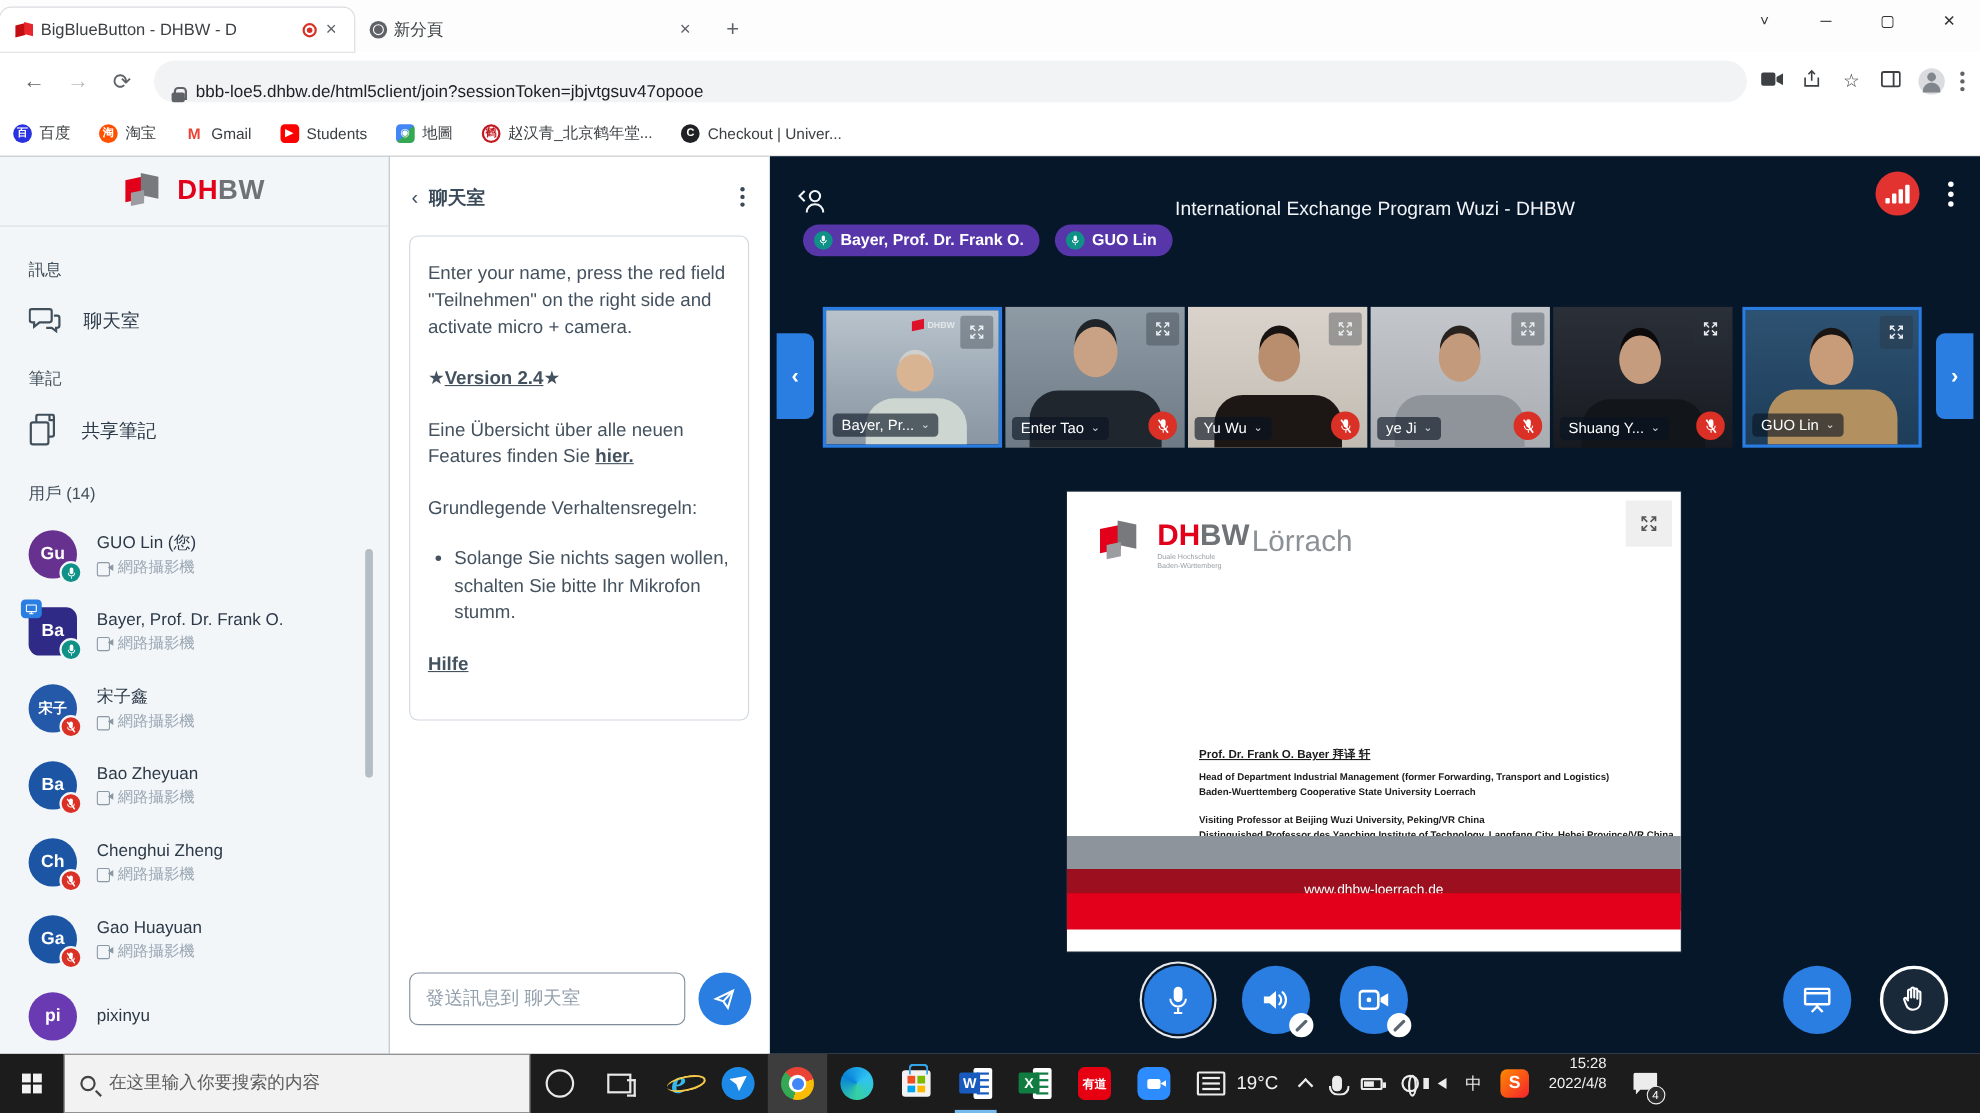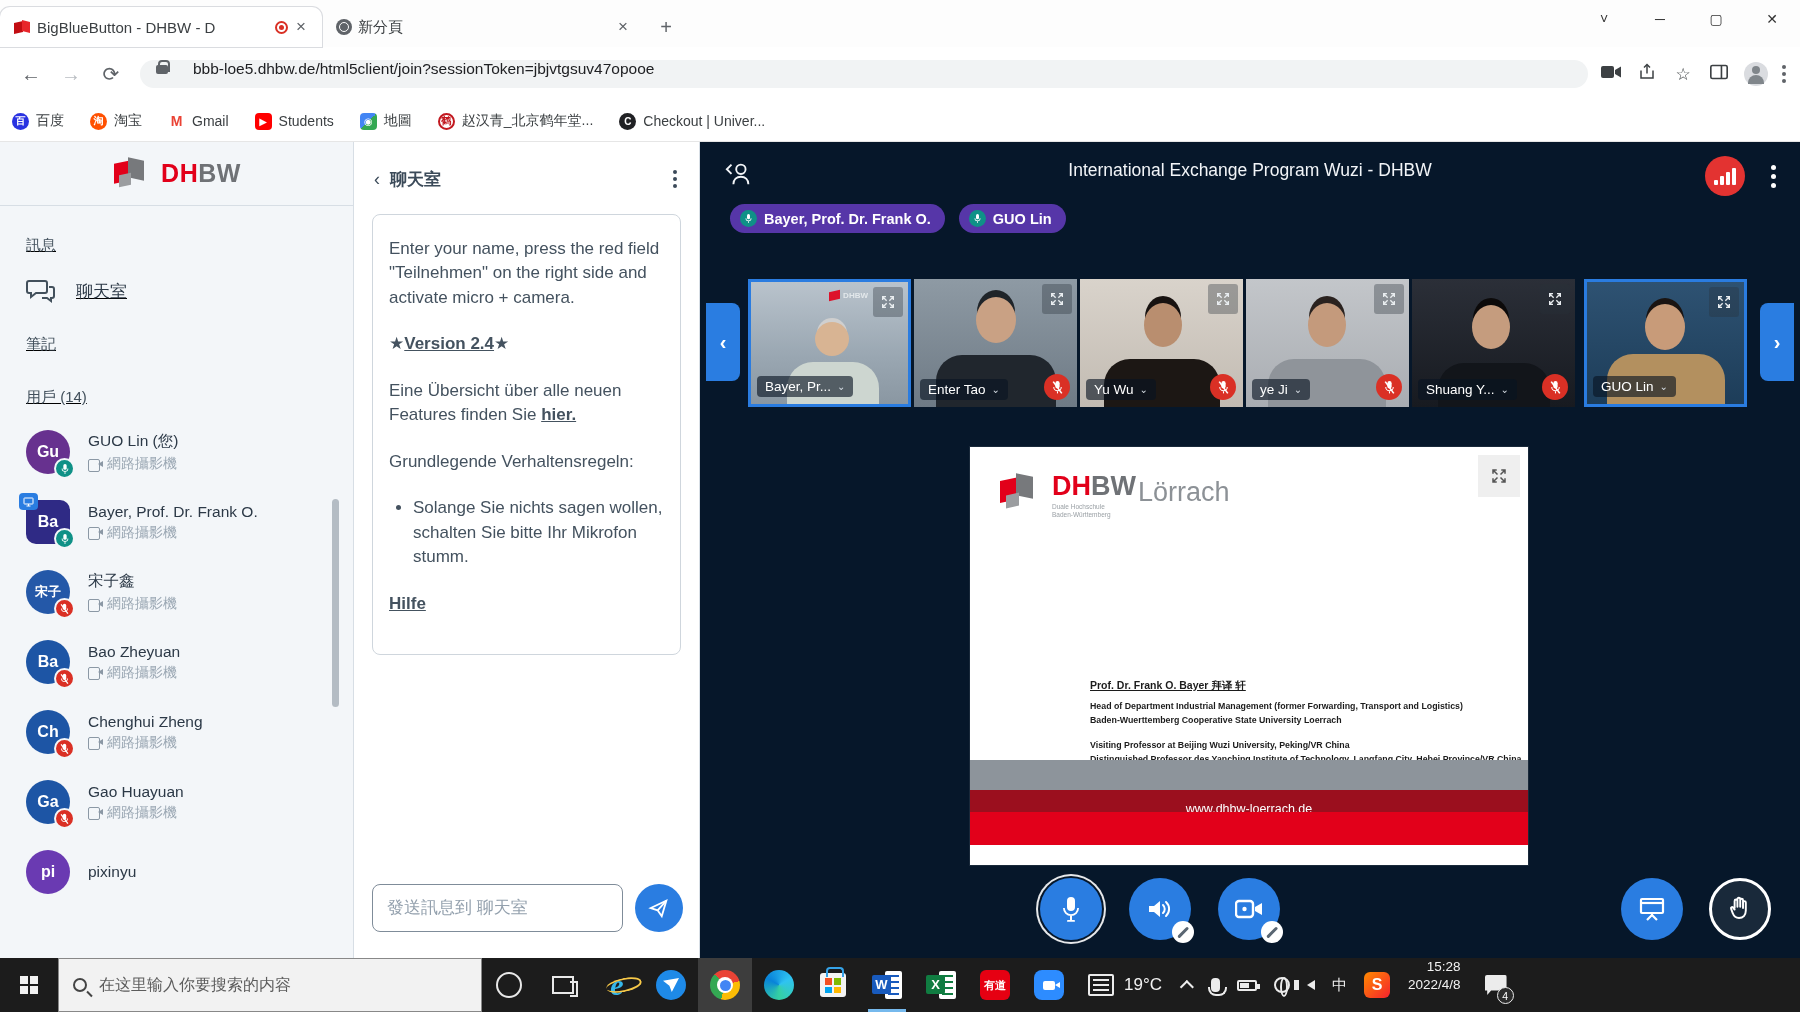--- a/index.html
+++ b/index.html
@@ -25,22 +25,22 @@
   .newtab-btn { width:28px;height:28px;margin:0 0 6px 8px;border-radius:50%;display:flex;align-items:center;
                 justify-content:center;color:#5f6368;font-size:20px;}
   .win-controls { position:absolute; right:0; top:0; height:38px; display:flex; align-items:center; }
   .win-controls span { width:56px; text-align:center; color:#333; font-size:14px; }
   .tab-search { color:#5f6368; font-size:12px; width:40px; text-align:center;}
 
   .urlrow { height:54px; background:#fff; display:flex; align-items:center; padding:0 14px; gap:6px; }
   .navbtn { width:34px;height:34px;border-radius:50%;display:flex;align-items:center;justify-content:center;
             font-size:20px;color:#5f6368; }
   .navbtn.fwd { color:#b8bcc1; }
-  .omnibox { flex:1; height:28px; background:#f1f3f4; border-radius:19px; display:flex; align-items:flex-start;
-             padding:0 16px; gap:25px; margin:0 6px; }
+  .omnibox { flex:1; height:38px; background:#f1f3f4; border-radius:19px; display:flex; align-items:flex-end;
+             padding:0 16px; gap:10px; margin:0 6px; }
   .omnibox .url { font-size:15.5px; color:#202124; }
   .lock { width:12px;height:14px;position:relative;}
   .lock::before{content:"";position:absolute;left:2px;top:0;width:8px;height:8px;border:2px solid #5f6368;
                 border-radius:4px 4px 0 0;}
   .lock::after{content:"";position:absolute;left:0;top:5px;width:12px;height:9px;background:#5f6368;border-radius:2px;}
   .urlicons { display:flex; align-items:center; gap:14px; color:#444; }
   .urlicons .ic { width:22px; text-align:center; font-size:17px; color:#3c4043; }
   .avatar-chrome { width:24px;height:24px;border-radius:50%;background:#dadce0;position:relative;}
   .avatar-chrome::before{content:"";position:absolute;top:4px;left:8px;width:8px;height:8px;border-radius:50%;background:#80868b;}
   .avatar-chrome::after{content:"";position:absolute;bottom:2px;left:4px;width:16px;height:9px;border-radius:8px 8px 0 0;background:#80868b;}
@@ -59,21 +59,21 @@
   
   .side { width:354px; background:#f3f6f9; position:relative; border-right:1px solid #d7dee5; overflow:hidden; }
   .side-logo { height:64px; display:flex; align-items:center; justify-content:center; gap:9px;
                border-bottom:1px solid #d7dee5; }
   .dhbw-mark { position:relative; width:40px; height:32px; }
   .dhbw-mark .r { position:absolute; left:2px; top:4px; width:17px; height:20px; background:#e2001a; transform:skewY(-12deg); }
   .dhbw-mark .g { position:absolute; left:16px; top:1px; width:16px; height:20px; background:#77797c; transform:skewY(12deg); }
   .dhbw-mark .g2{ position:absolute; left:7px; top:16px; width:12px; height:12px; background:#9b9da0; transform:skewY(-12deg); }
   .dhbw-word { font-size:25px; font-weight:bold; letter-spacing:0.5px; }
   .dhbw-word .dh { color:#e2001a; } .dhbw-word .bw { color:#6f7276; font-weight:600; }
-  .side-section { padding:0 0 0 26px;text-decoration:underline; }
+  .side-section { padding:0 0 0 26px; }
   .side-label { font-size:15px; color:#42505c; margin-top:30px; }
   .side-item { display:flex; align-items:center; gap:20px; margin-top:22px; color:#2c3947; font-size:17px; }
   .side-item svg { stroke:#42505c; }
   .users-label { font-size:15px; color:#42505c; margin-top:34px; }
   .userlist { margin-top:10px; }
   .user-row { height:70px; display:flex; align-items:center; gap:18px; padding-left:26px; }
   .uavatar { width:44px; height:44px; border-radius:50%; color:#fff; font-size:16px; font-weight:bold;
              display:flex; align-items:center; justify-content:center; position:relative; flex-shrink:0; }
   .uavatar.square { border-radius:10px; }
   .ubadge { position:absolute; right:-5px; bottom:-5px; width:21px; height:21px; border-radius:50%;
@@ -104,21 +104,21 @@
   .welcome .hilfe { font-weight:bold; text-decoration:underline; margin-bottom:16px; }
   .chat-input-row { margin-top:auto; display:flex; align-items:center; gap:12px; padding:16px 18px 26px; }
   .chat-input { flex:1; height:48px; border:1px solid #7f8c99; border-radius:8px; padding:0 14px;
                 font-size:17px; color:#2c3947; font-family:inherit; }
   .chat-input::placeholder { color:#93a0ad; }
   .send-btn { width:48px; height:48px; border-radius:50%; background:#2a7de1; display:flex;
               align-items:center; justify-content:center; flex-shrink:0; }
 
   
   .main { flex:1; position:relative; color:#fff; }
-  .main-head { display:flex; align-items:flex-start; padding:18px 26px 0 24px; position:relative; height:58px; }
+  .main-head { display:flex; align-items:flex-end; padding:18px 26px 0 24px; position:relative; height:58px; }
   .main-title { position:absolute; left:0; right:0; text-align:center; font-size:17.5px; color:#f2f5f8; }
   .head-right { position:absolute; right:24px; top:14px; display:flex; align-items:center; gap:26px; }
   .rec-ind { width:40px; height:40px; border-radius:50%; background:#e33331; display:flex; align-items:flex-end;
              justify-content:center; gap:2px; padding-bottom:11px; }
   .rec-ind i { width:4px; background:#fff; border-radius:1px; }
   .main-kebab { display:flex; flex-direction:column; gap:4px; }
   .main-kebab i { width:5px; height:5px; border-radius:50%; background:#fff; }
   .pills { display:flex; gap:14px; padding:4px 0 0 30px; }
   .pill { background:#5636a8; border-radius:16px; height:29px; display:flex; align-items:center; gap:7px;
           padding:0 14px 0 10px; font-size:14.5px; font-weight:bold; color:#fff; }
@@ -389,20 +389,28 @@
     <div class="side-section">
       <div class="side-label">訊息</div>
       <div class="side-item">
         <svg width="30" height="28" viewBox="0 0 30 28" fill="none" stroke-width="2">
           <path d="M3 4h16a2 2 0 0 1 2 2v8a2 2 0 0 1-2 2h-9l-5 4v-4H3a2 2 0 0 1-2-2V6a2 2 0 0 1 2-2z"></path>
           <path d="M23 10h3a2 2 0 0 1 2 2v7a2 2 0 0 1-2 2h-1v3l-4-3h-5"></path>
         </svg>
         <span>聊天室</span>
       </div>
       <div class="side-label">筆記</div>
+      <div class="side-item">
+        <svg width="28" height="30" viewBox="0 0 28 30" fill="none" stroke-width="2">
+          <rect x="7" y="1" width="16" height="20" rx="2"></rect>
+            <path d="M19 1v5h4"></path>
+          <rect x="2" y="8" width="16" height="20" rx="2" fill="#f3f6f9"></rect>
+        </svg>
+        <span>共享筆記</span>
+      </div>
       <div class="users-label">用戶 (14)</div>
     </div>
 
     <div class="userlist">
 
       <div class="user-row">
         <div class="uavatar" style="background: rgb(103, 49, 143);">
           <span>Gu</span>
           <span class="ubadge on">
             <svg width="10" height="12" viewBox="0 0 24 28" fill="#fff">

